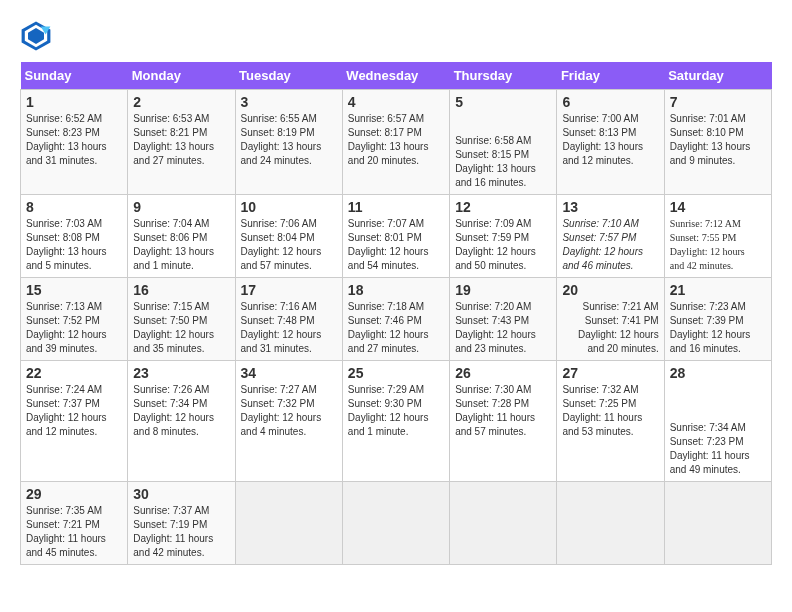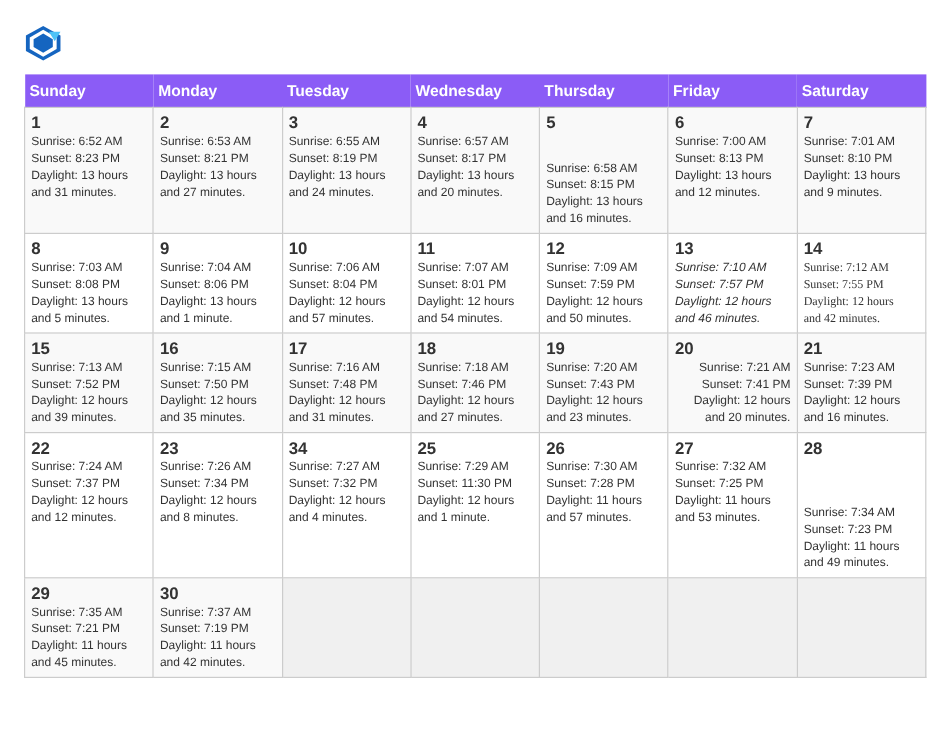--- a/index.html
+++ b/index.html
@@ -296,21 +296,21 @@
         <td>
           <span class="day-number">34</span>
           <div class="day-info" style="white-space: pre-line;">Sunrise: 7:27 AM
 Sunset: 7:32 PM
 Daylight: 12 hours
 and 4 minutes.</div>
         </td>
         <td>
           <span class="day-number">25</span>
           <div class="day-info" style="white-space: pre-line;">Sunrise: 7:29 AM
-Sunset: 11:30 PM
+Sunset: 9:30 PM
 Daylight: 12 hours
 and 1 minute.</div>
         </td>
         <td>
           <span class="day-number">26</span>
           <div class="day-info" style="white-space: pre-line;">Sunrise: 7:30 AM
 Sunset: 7:28 PM
 Daylight: 11 hours
 and 57 minutes.</div>
         </td>

